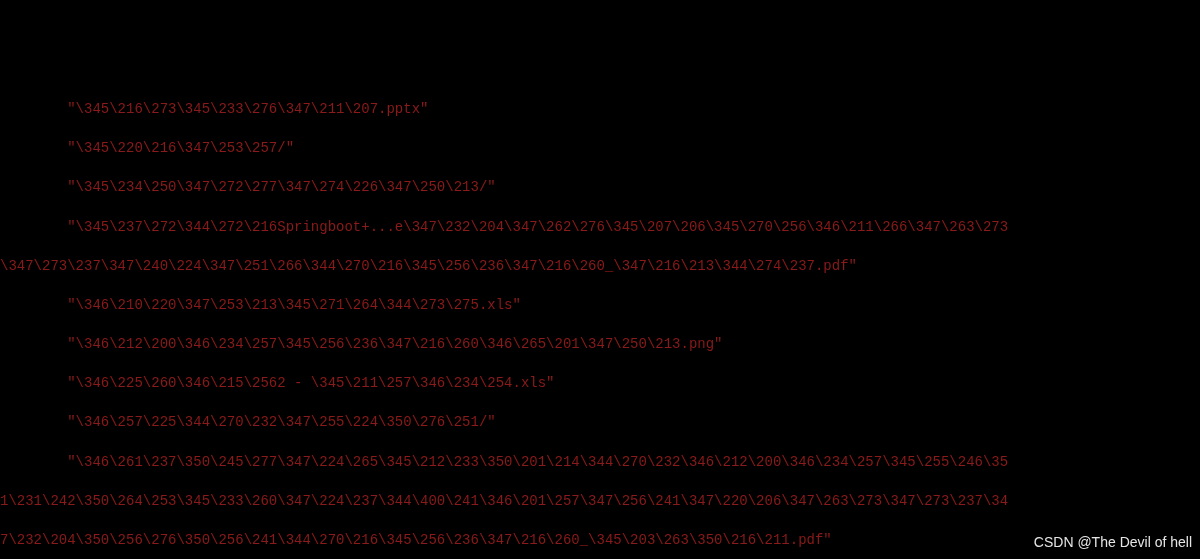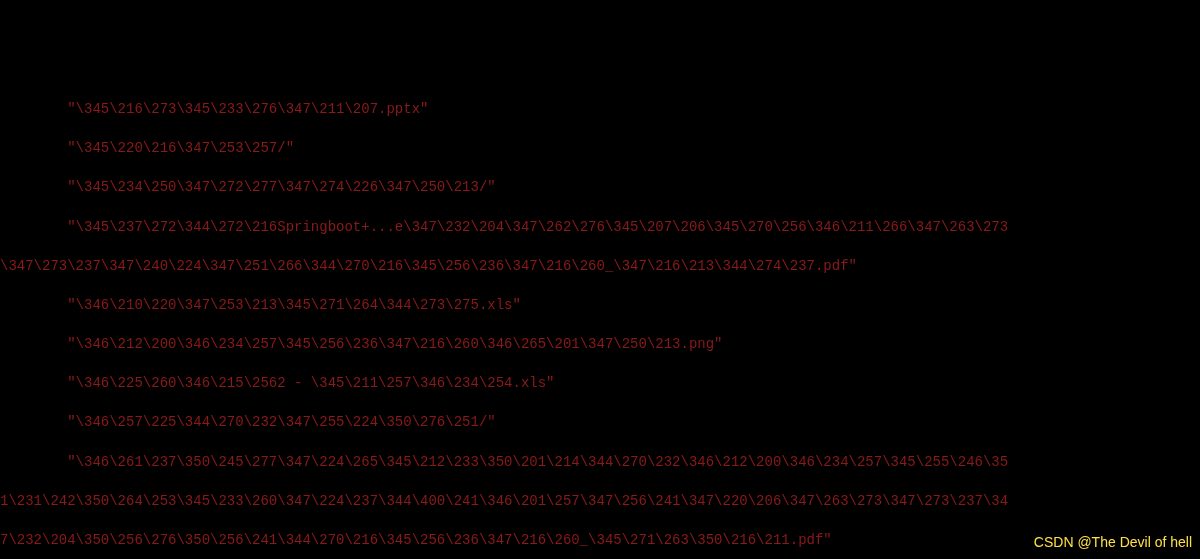--- a/index.html
+++ b/index.html
@@ -22,21 +22,21 @@
     .terminal {
       padding: 2px 0;
     }
     .untracked-file {
       color: #8b1a1a;
     }
     .watermark {
       position: absolute;
       bottom: 6px;
       right: 8px;
-      color: #fde047;
+      color: #e5e5e5;
       font-family: Arial, sans-serif;
       font-size: 14px;
       font-weight: 400;
     }
   </style>
 </head>
 <body>
 
 
 
@@ -45,21 +45,21 @@
 <div class="untracked-file">        "\345\220\216\347\253\257/"</div>
 <div class="untracked-file">        "\345\234\250\347\272\277\347\274\226\347\250\213/"</div>
 <div class="untracked-file">        "\345\237\272\344\272\216Springboot+...e\347\232\204\347\262\276\345\207\206\345\270\256\346\211\266\347\263\273</div>
 <div class="untracked-file">\347\273\237\347\240\224\347\251\266\344\270\216\345\256\236\347\216\260_\347\216\213\344\274\237.pdf"</div>
 <div class="untracked-file">        "\346\210\220\347\253\213\345\271\264\344\273\275.xls"</div>
 <div class="untracked-file">        "\346\212\200\346\234\257\345\256\236\347\216\260\346\265\201\347\250\213.png"</div>
 <div class="untracked-file">        "\346\225\260\346\215\2562 - \345\211\257\346\234\254.xls"</div>
 <div class="untracked-file">        "\346\257\225\344\270\232\347\255\224\350\276\251/"</div>
 <div class="untracked-file">        "\346\261\237\350\245\277\347\224\265\345\212\233\350\201\214\344\270\232\346\212\200\346\234\257\345\255\246\35</div>
 <div class="untracked-file">1\231\242\350\264\253\345\233\260\347\224\237\344\400\241\346\201\257\347\256\241\347\220\206\347\263\273\347\273\237\34</div>
-<div class="untracked-file">7\232\204\350\256\276\350\256\241\344\270\216\345\256\236\347\216\260_\345\271\263\350\216\211.pdf"</div>
+<div class="untracked-file">7\232\204\350\256\276\350\256\241\344\270\216\345\256\236\347\216\260_\345\203\263\350\216\211.pdf"</div>
 
 
 
 
 
 
 
 
 
 

